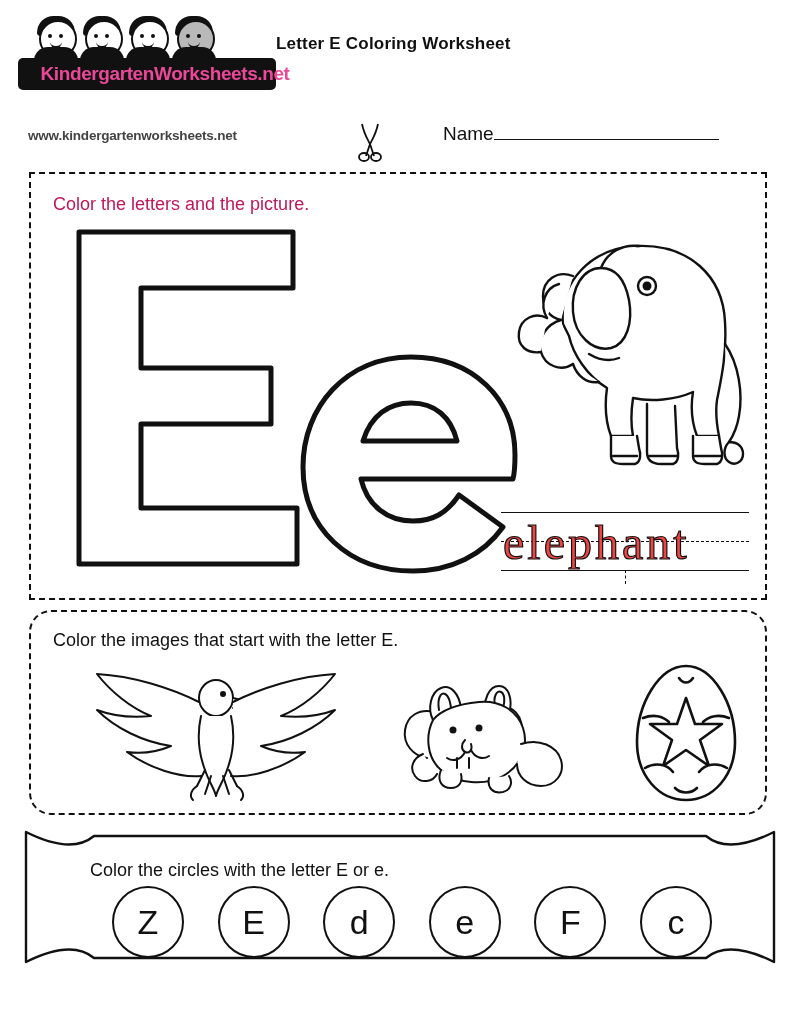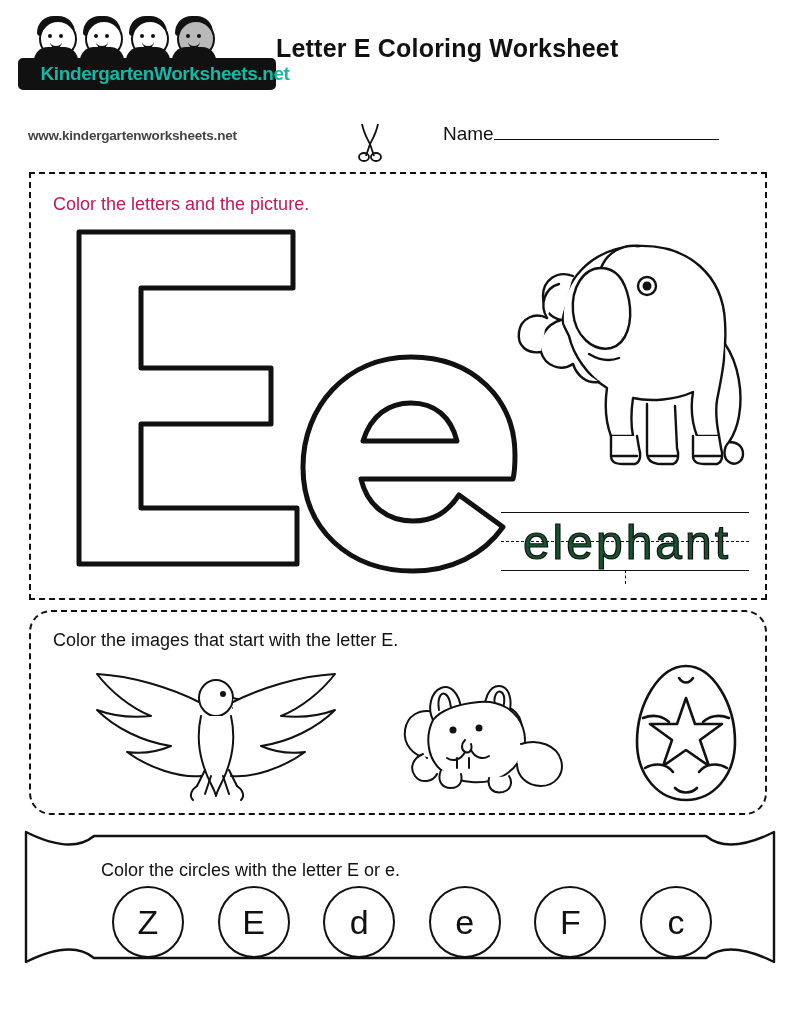--- a/index.html
+++ b/index.html
@@ -103,21 +103,21 @@
     top: 44px;
     width: 258px;
     height: 32px;
     background: #111;
     border-radius: 5px;
     display: flex;
     align-items: center;
     justify-content: center;
   }
   .logo-text {
-    color: #14b8a6;
+    color: #ec4899;
     font-size: 19px;
     font-weight: bold;
     letter-spacing: -0.4px;
     font-family: "Liberation Sans", sans-serif;
     white-space: nowrap;
     margin-left: 36px;
   }
   .site-url {
     position: absolute;
     left: 28px;
@@ -125,21 +125,21 @@
     font-size: 13.5px;
     font-weight: bold;
     color: #444;
     letter-spacing: -0.2px;
   }
 
   .title {
     position: absolute;
     left: 276px;
     top: 34px;
-    font-size: 25px;
+    font-size: 17px;
     font-weight: bold;
     color: #111;
     letter-spacing: 0.2px;
     white-space: nowrap;
   }
 
   .name-line {
     position: absolute;
     left: 443px;
     top: 122px;
@@ -227,24 +227,23 @@
   }
   .trace-word {
     position: absolute;
     left: 472px;
     top: 340px;
     width: 248px;
     height: 58px;
     font-size: 48px;
     line-height: 58px;
     letter-spacing: 3px;
-    color: #14532d;
+    color: #ef4444;
     -webkit-text-stroke: 1.2px #111;
-    text-align: center;
-    font-family: Liberation Sans, sans-serif;
+    font-family: Liberation Serif, serif;
   }
   .trace-tick {
     position: absolute;
     left: 594px;
     top: 396px;
     height: 14px;
     border-left: 1.4px dashed #111;
   }
 
   
@@ -294,21 +293,20 @@
     left: 0; top: 0;
     width: 756px;
     height: 142px;
   }
   .sec3-label {
     position: absolute;
     left: 68px;
     top: 34px;
     font-size: 18px;
     color: #111;
-    margin-left: 11px;
   }
   .circle-row {
     position: absolute;
     left: 90px;
     top: 60px;
     width: 600px;
     height: 76px;
     display: flex;
     justify-content: space-between;
   }

